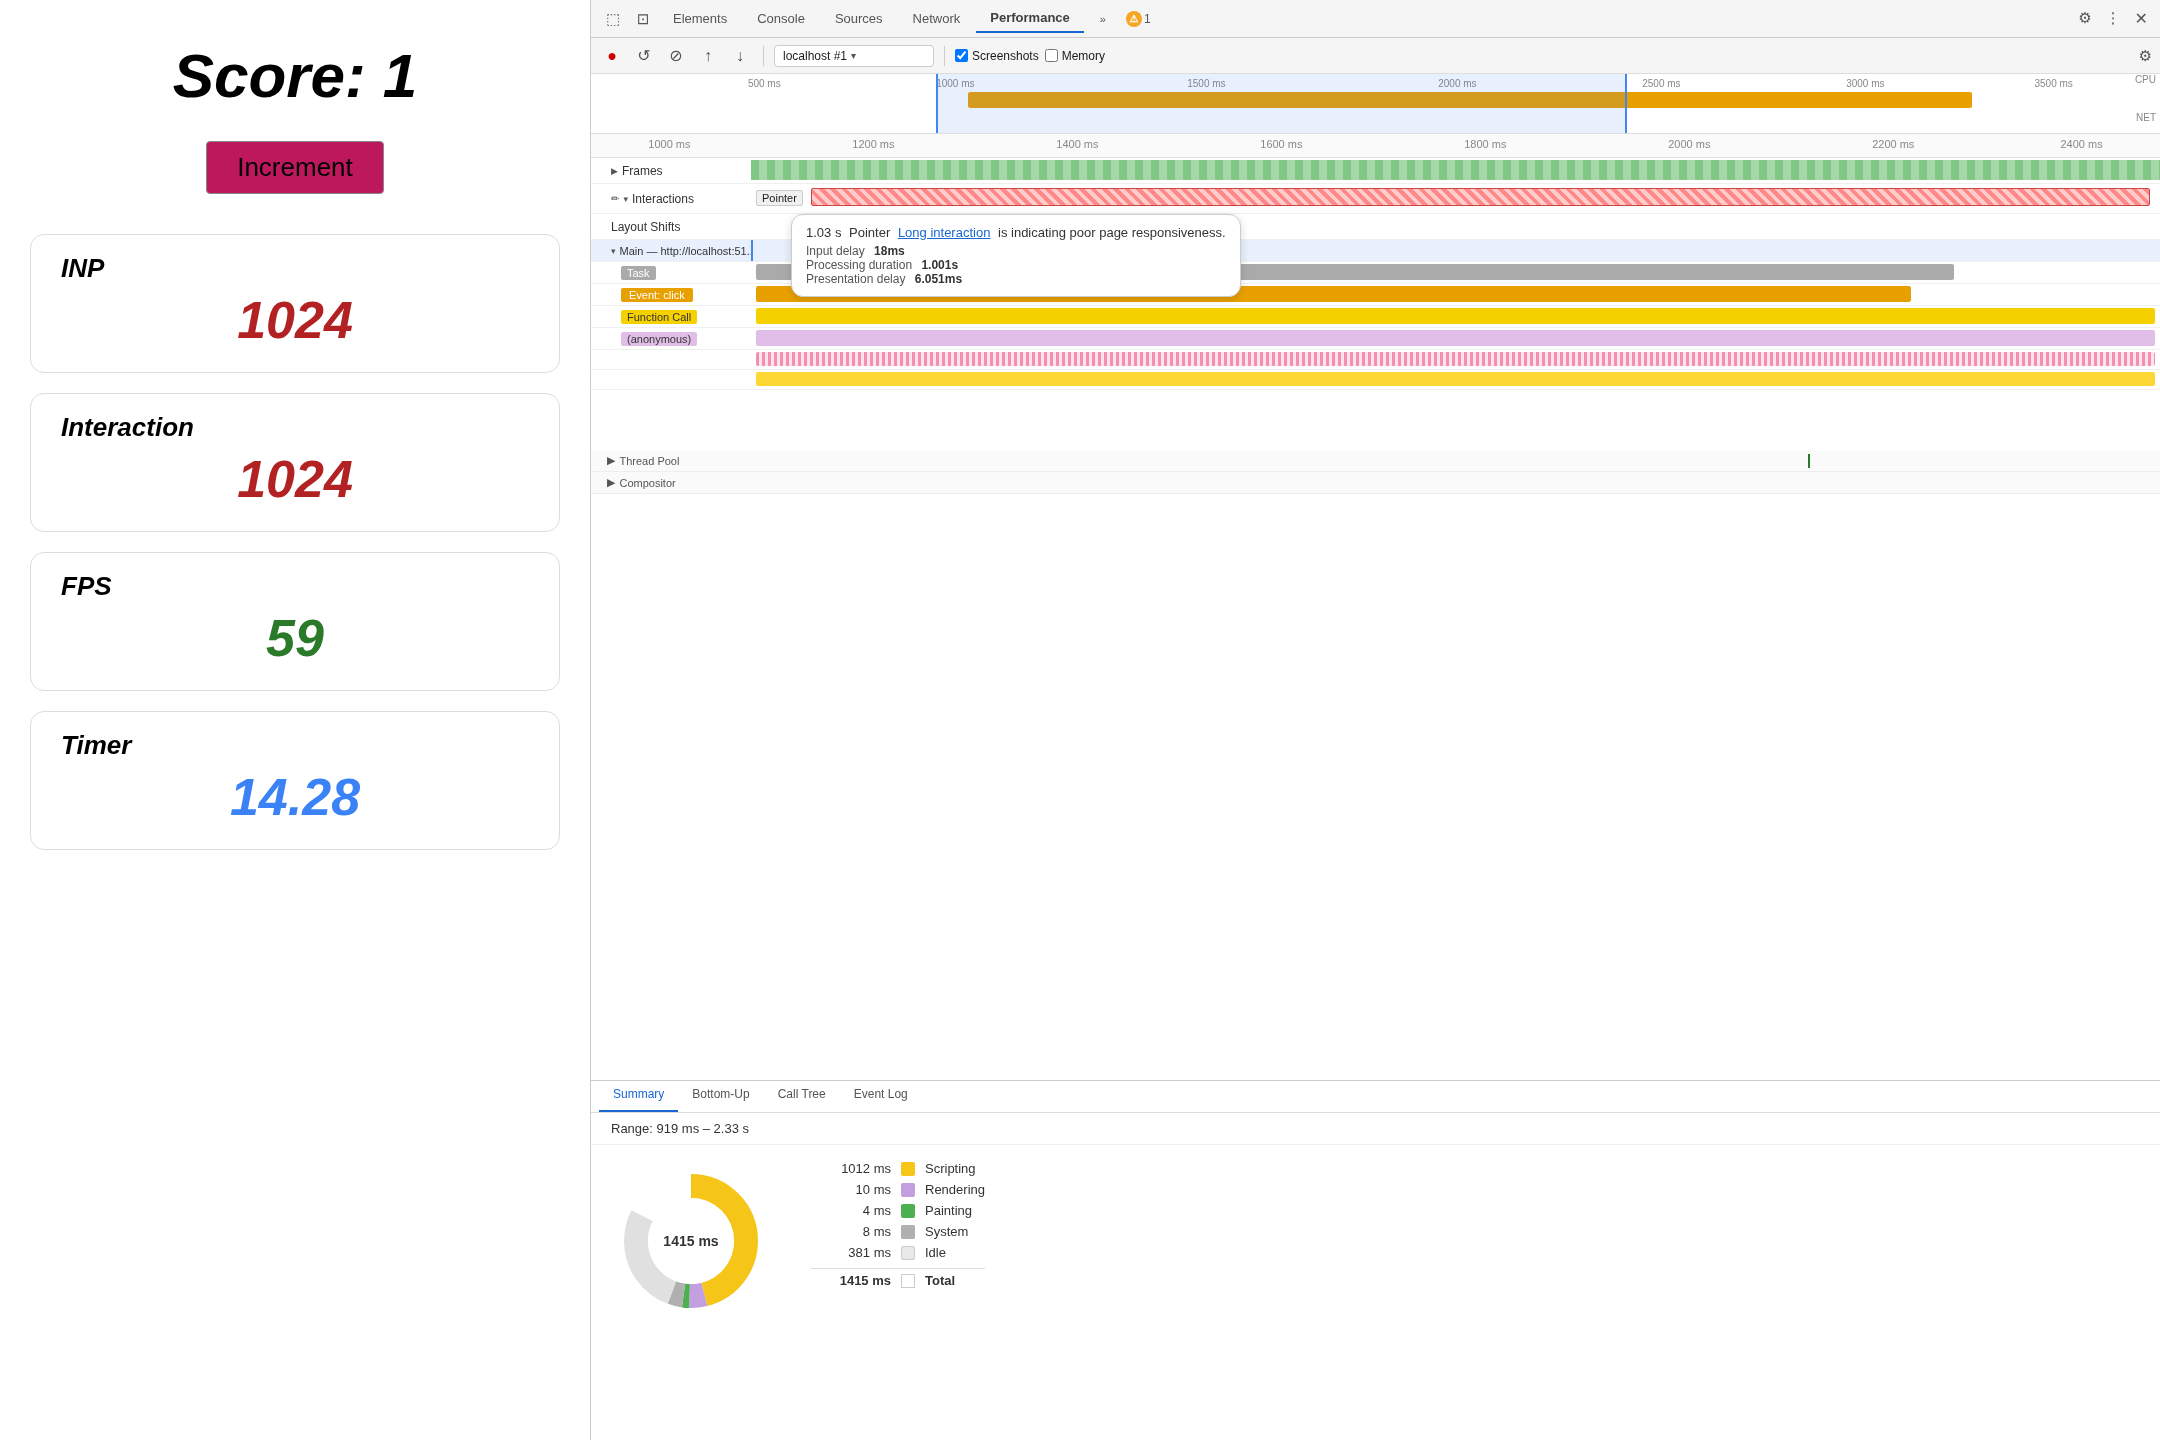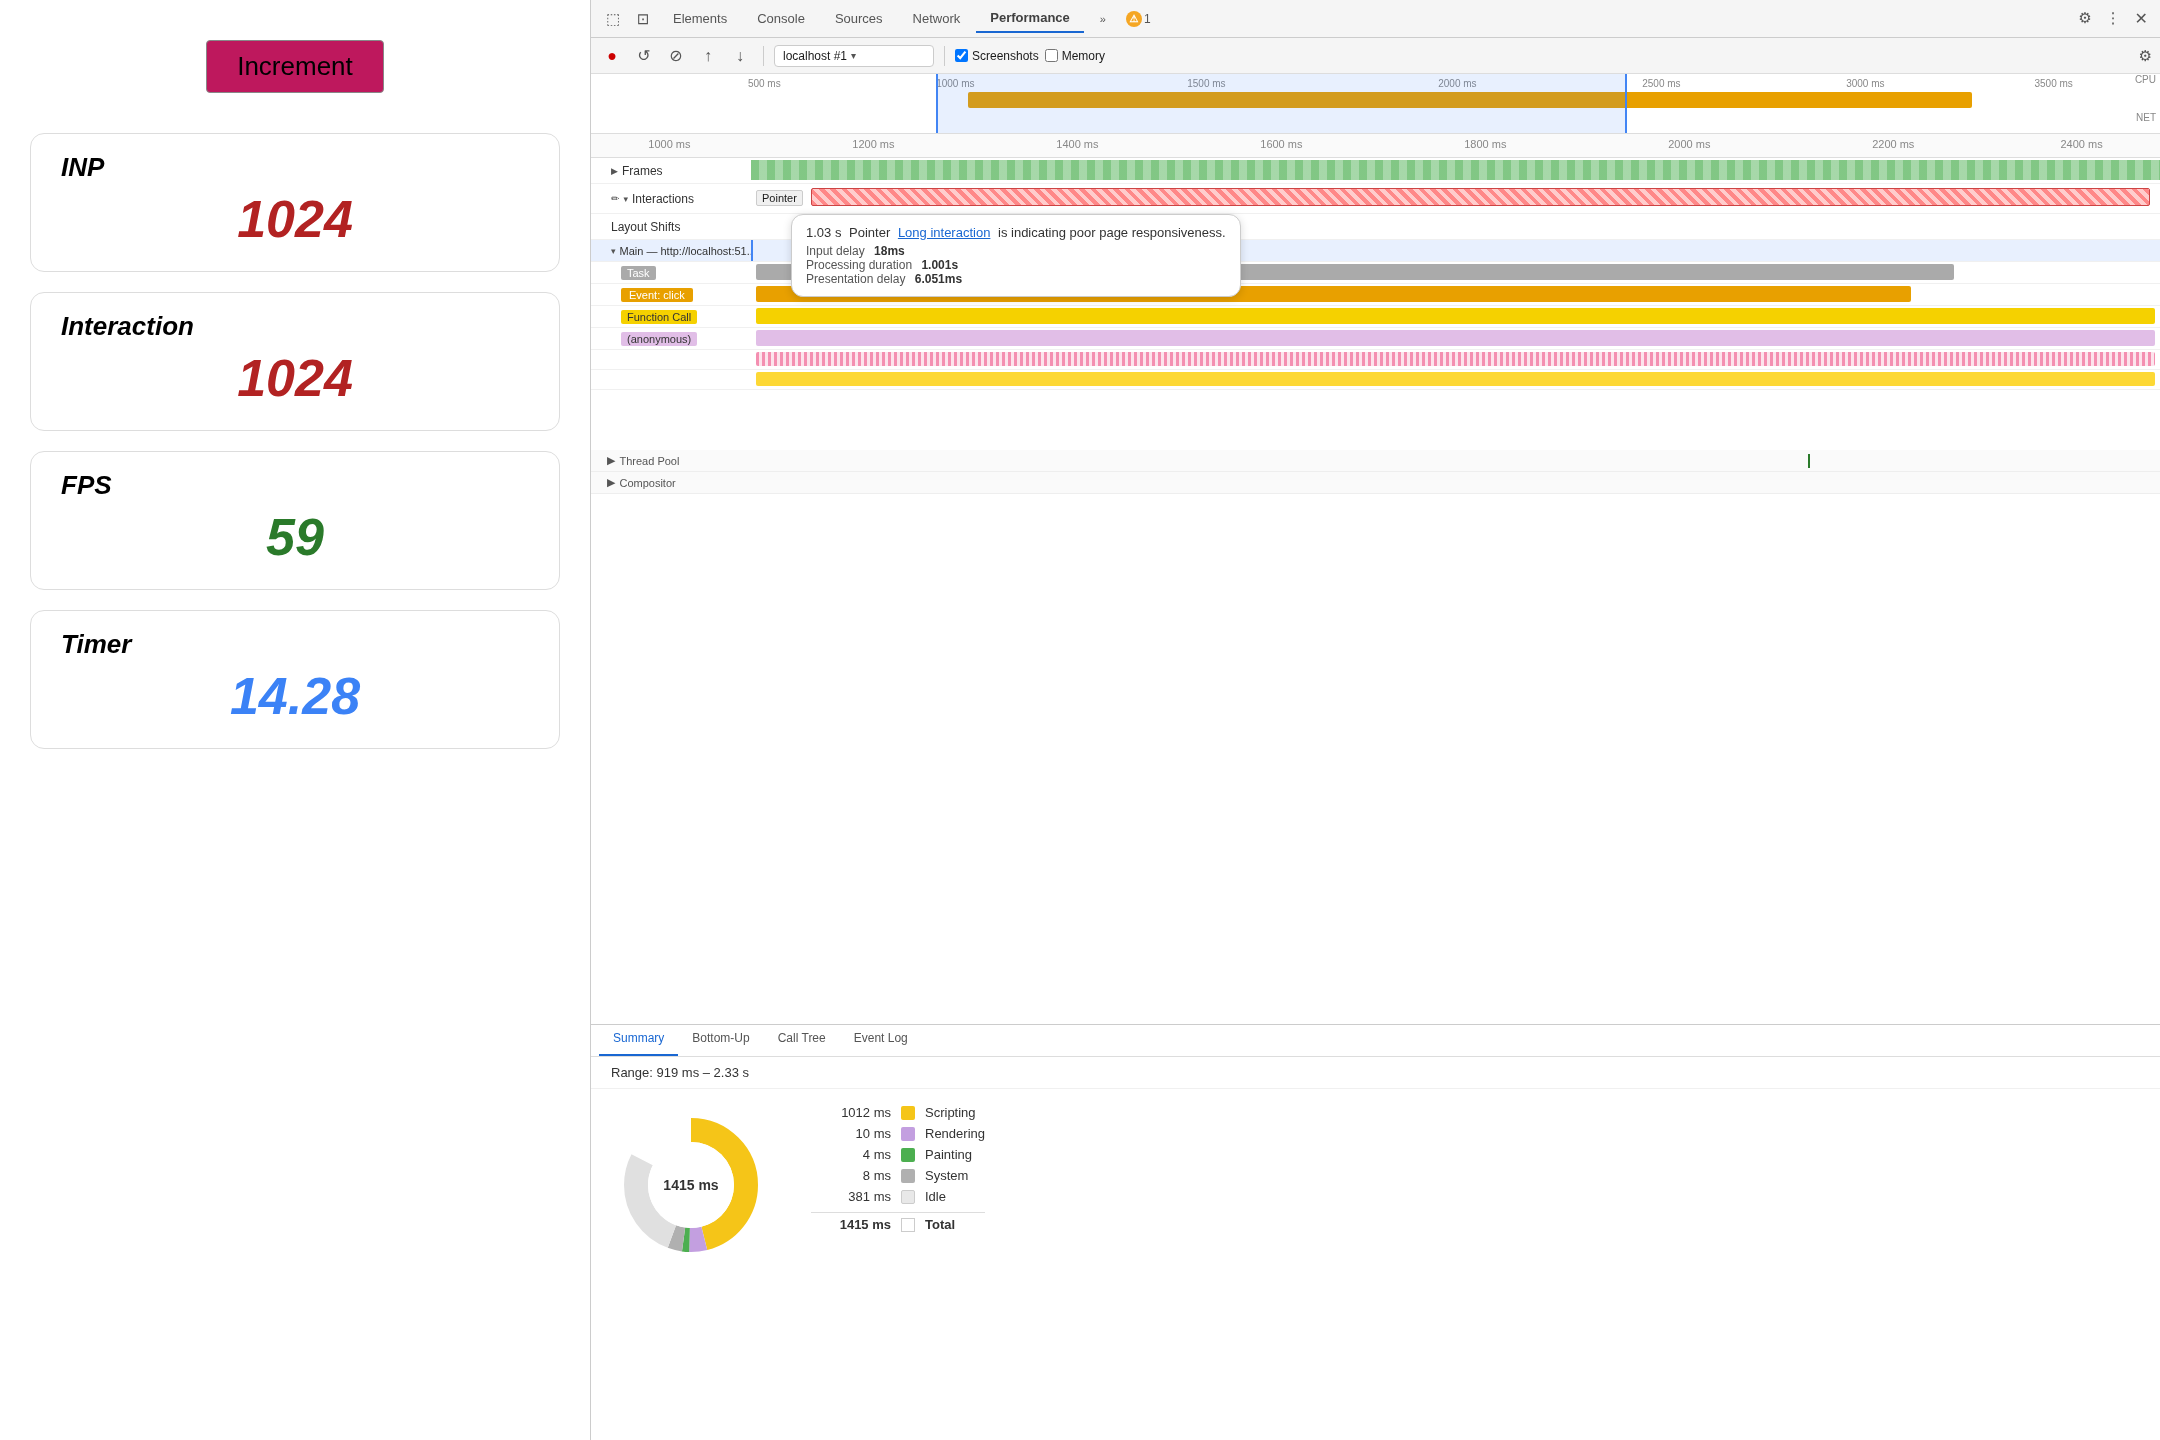--- a/index.html
+++ b/index.html
@@ -274,21 +274,21 @@
       align-items: center;
       gap: 4px;
     }
 
     
     .bottom-panel {
       border-top: 1px solid #ccc;
       background: #fff;
       display: flex;
       flex-direction: column;
-      height: 416px;
+      height: 360px;
     }
 
     .bottom-tabs {
       display: flex;
       border-bottom: 1px solid #ddd;
       height: 32px;
       padding: 0 8px;
     }
 
     .bottom-tab {
@@ -398,20 +398,21 @@
       top: 4px;
       font-size: 11px;
       color: #888;
       transform: translateX(-50%);
     }
   </style>
 </head>
 <body>
 
 <div class="left-panel">
+  <div class="score-title">Score:  1</div>
   <button class="increment-btn">Increment</button>
 
   <div class="metric-card">
     <div class="metric-label">INP</div>
     <div class="metric-value red">1024</div>
   </div>
 
   <div class="metric-card">
     <div class="metric-label">Interaction</div>
     <div class="metric-value red">1024</div>

